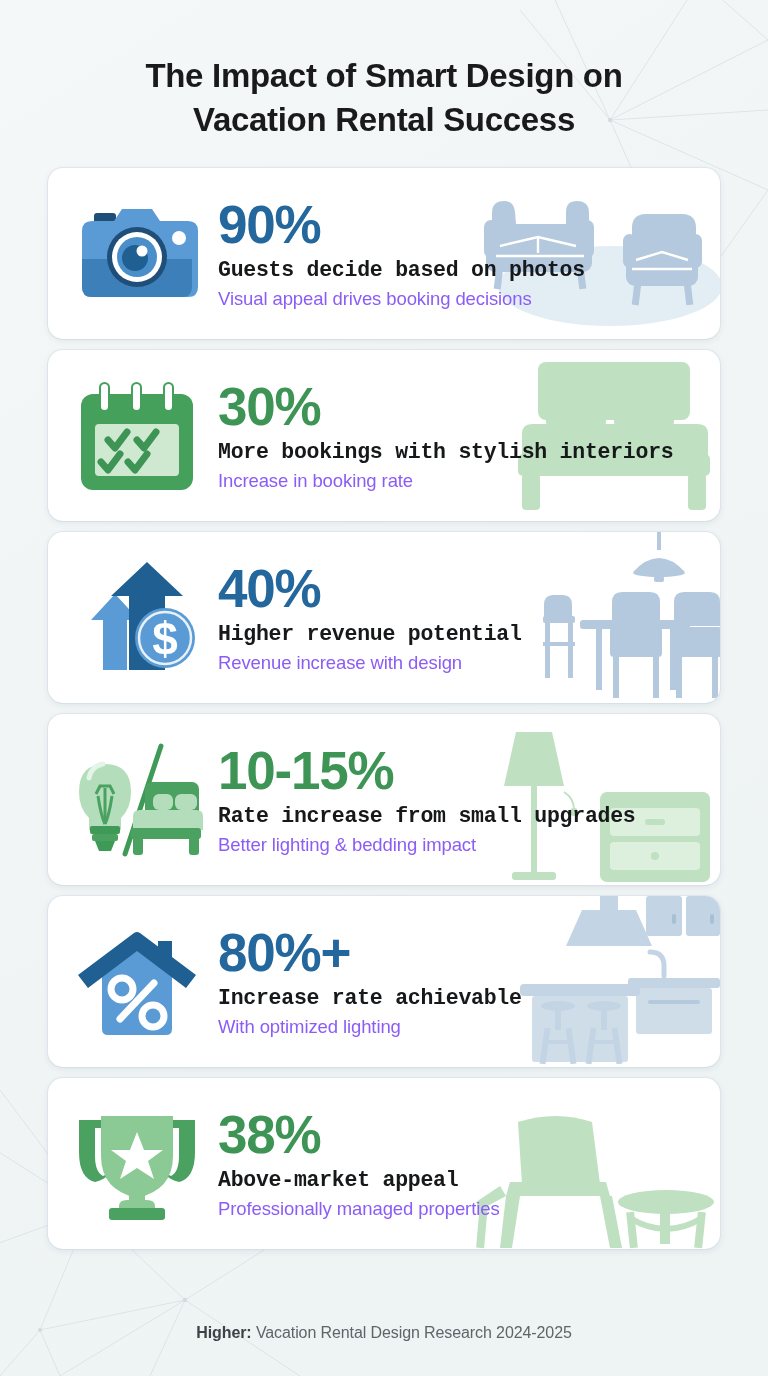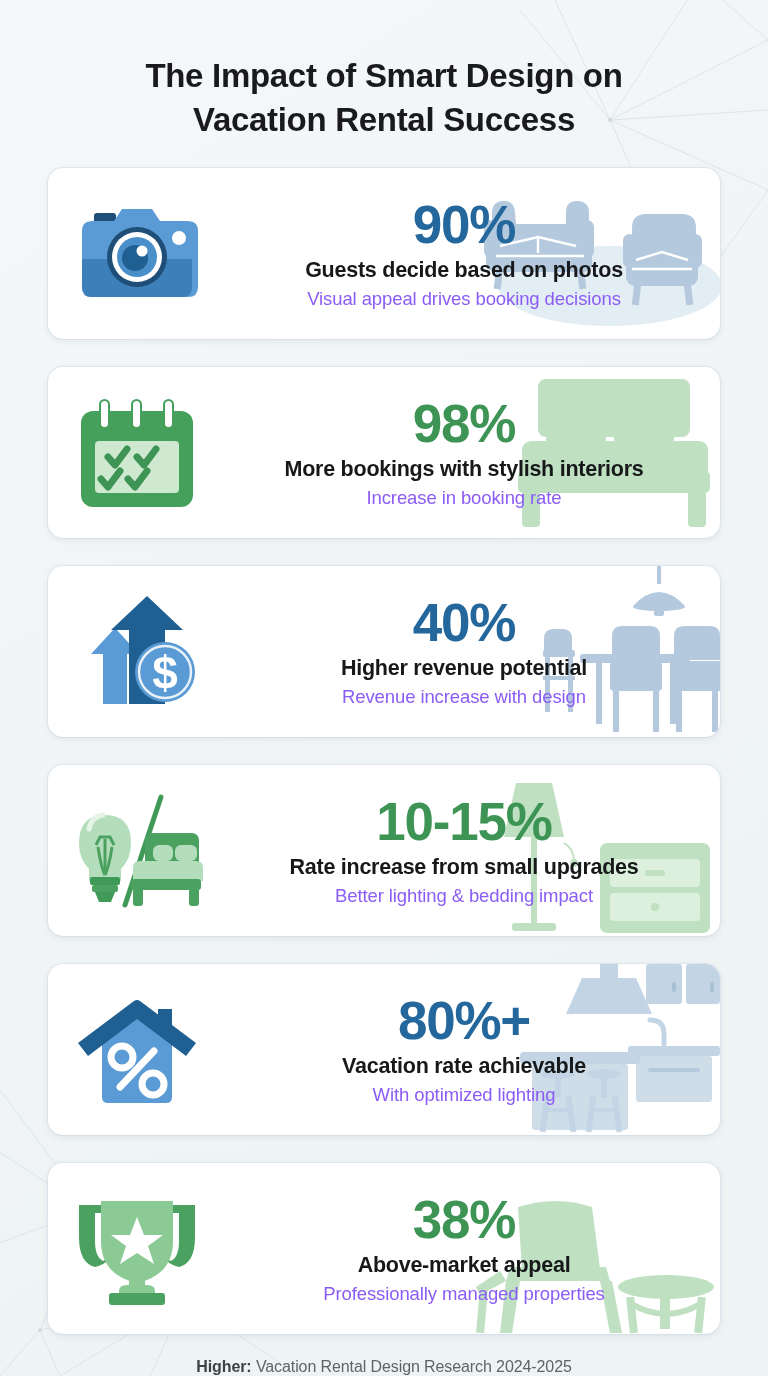--- a/index.html
+++ b/index.html
@@ -45,22 +45,21 @@
     font-weight: 700;
     color: #1a1a1c;
     letter-spacing: -0.3px;
     line-height: 1.34;
   }
 
   
   .cards {
     display: flex;
     flex-direction: column;
-    gap: 28px;
-    text-align: center;
+    gap: 11px;
   }
 
   .card {
     position: relative;
     height: 171px;
     background: #ffffff;
     border-radius: 15px;
     box-shadow: 0 2px 7px rgba(40,60,80,0.085), 0 0 0 1px rgba(225,232,238,0.85);
     overflow: hidden;
     display: flex;
@@ -107,20 +106,21 @@
   .stat.blue  { color: #24679c; }
   .stat.green { color: #3d9455; }
 
   .headline {
     font-size: 21.5px;
     font-weight: 700;
     color: #16181a;
     line-height: 1.22;
     letter-spacing: -0.25px;
     margin-bottom: 4px;
+    font-family: Liberation Mono, monospace;
   }
 
   .subline {
     font-size: 18.5px;
     font-weight: 400;
     color: #8b5cf6;
     line-height: 1.25;
     letter-spacing: -0.1px;
   }
 
@@ -258,21 +258,21 @@
           <rect x="90" y="4" width="7" height="26" rx="3.5" fill="#ffffff"></rect>
           <g stroke="#3d9455" stroke-width="7" fill="none" stroke-linecap="round" stroke-linejoin="round">
             <path d="M33 60 l7 8 l12 -16"></path>
             <path d="M62 60 l7 8 l12 -16"></path>
             <path d="M26 82 l7 8 l12 -16"></path>
             <path d="M53 82 l7 8 l12 -16"></path>
           </g>
         </svg>
       </div>
       <div class="card-text">
-        <div class="stat green">98%</div>
+        <div class="stat green">30%</div>
         <div class="headline">More bookings with stylish interiors</div>
         <div class="subline">Increase in booking rate</div>
       </div>
     </div>
 
     <div class="card">
       <svg class="card-bg" viewBox="0 0 260 171">
         <g fill="#b4c9dd">
           <rect x="197" y="0" width="4" height="18"></rect>
           <path d="M173 40 q26-28 52 0 z"></path>
@@ -393,21 +393,21 @@
           <rect x="84" y="14" width="14" height="22" fill="#1f5f92"></rect>
           <g stroke="#ffffff" stroke-width="7" stroke-linecap="round" fill="none">
             <path d="M46 92 L80 56"></path>
           </g>
           <circle cx="48" cy="62" r="11" fill="none" stroke="#ffffff" stroke-width="7"></circle>
           <circle cx="79" cy="89" r="11" fill="none" stroke="#ffffff" stroke-width="7"></circle>
         </svg>
       </div>
       <div class="card-text">
         <div class="stat blue">80%+</div>
-        <div class="headline">Vacation rate achievable</div>
+        <div class="headline">Increase rate achievable</div>
         <div class="subline">With optimized lighting</div>
       </div>
     </div>
 
     <div class="card">
       <svg class="card-bg" viewBox="0 0 260 171">
         <g fill="#bfe0c1">
           <path d="M58 44 q38-12 74 0 l8 62 q-40 10-78 0 z"></path>
           <path d="M50 104 h96 l4 14 H46 z"></path>
           <path d="M46 118 l-6 52 h12 l8-52 z"></path>

